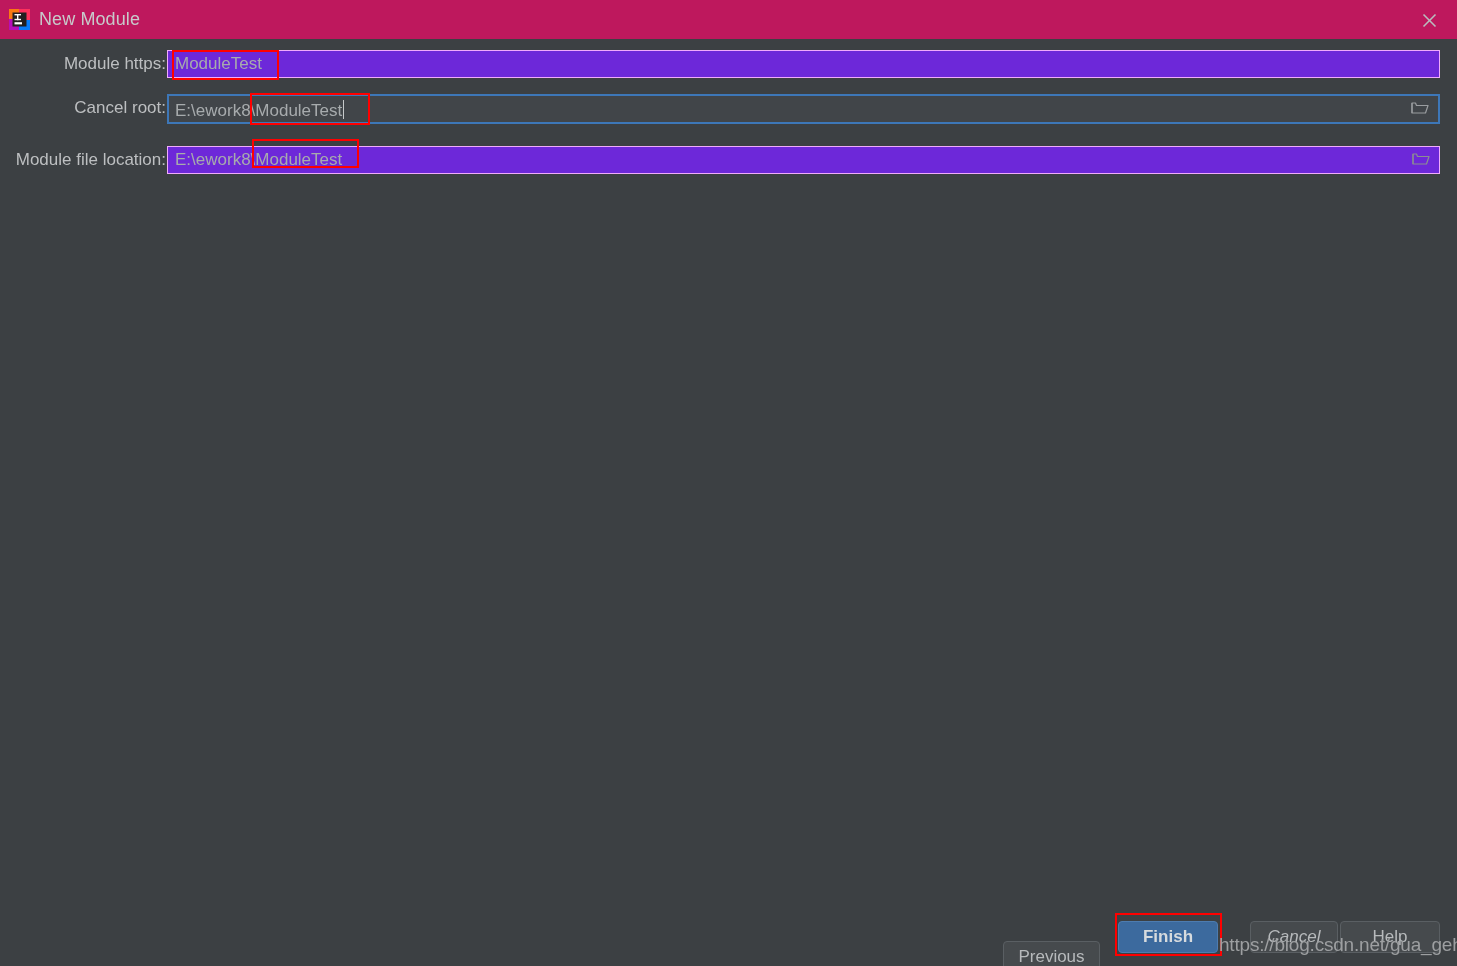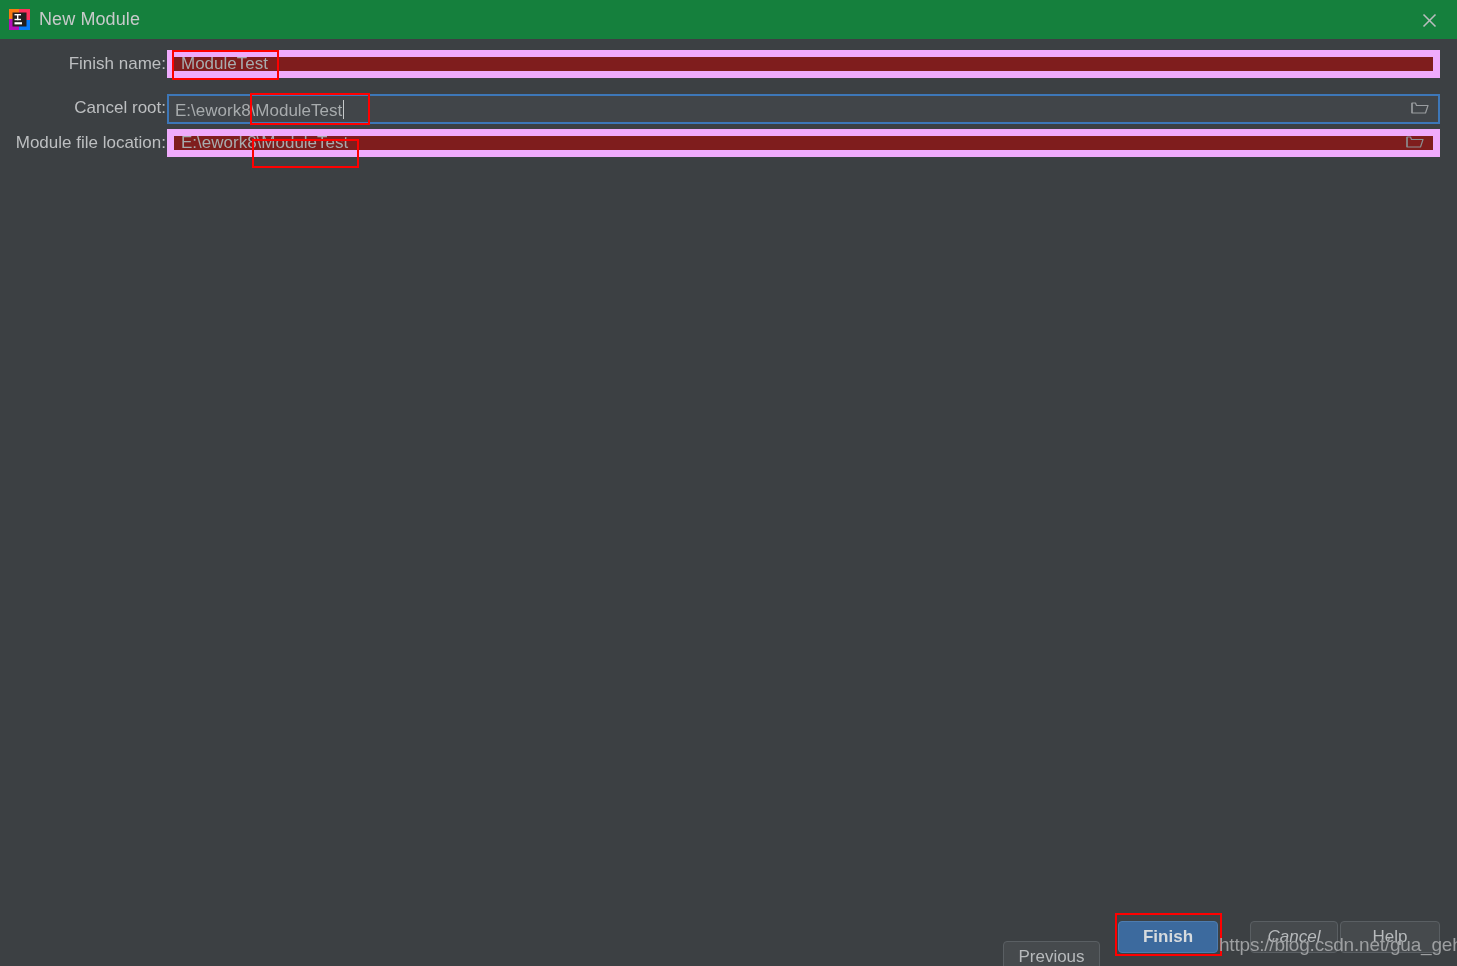--- a/index.html
+++ b/index.html
@@ -13,21 +13,21 @@
     font-family: "Liberation Sans", sans-serif;
     color: #bbbbbb;
     position: relative;
   }
 
   
   .titlebar {
     position: absolute;
     left: 0; top: 0;
     width: 1457px; height: 39px;
-    background: #15803d;
+    background: #be185d;
     display: flex;
     align-items: center;
   }
   .app-icon {
     position: absolute;
     left: 9px; top: 9px;
     width: 21px; height: 21px;
   }
   .title-text {
     position: absolute;
@@ -48,40 +48,40 @@
 
   
   .form {
     position: absolute;
     left: 0; top: 39px;
     width: 1457px;
   }
   .row { position: absolute; left: 0; width: 1457px; height: 30px; }
   .row-0 { top: 11px; }
   .row-1 { top: 55px; }
-  .row-2 { top: 90px; }
+  .row-2 { top: 107px; }
 
   .lbl {
     position: absolute;
     right: 1291px;   
     top: 2px;
     font-size: 17px;
     color: #bdbfc1;
     white-space: nowrap;
     line-height: 24px;
   }
 
   .field {
     position: absolute;
     left: 167px;
     top: 0;
     width: 1273px;
     height: 28px;
-    background: #7f1d1d;
-    border: 7px solid #f0abfc;
+    background: #6d28d9;
+    border: 1px solid #f0abfc;
     display: flex;
     align-items: center;
   }
   .field.focused {
     border: 2px solid #3d77b8;
     background: #414549;
     height: 30px;
   }
   .field .text {
     font-size: 17px;
@@ -183,21 +183,21 @@
     <svg width="15" height="15" viewBox="0 0 15 15">
       <line x1="1.5" y1="1.5" x2="13.5" y2="13.5" stroke="#b9bcbe" stroke-width="1.6"></line>
       <line x1="13.5" y1="1.5" x2="1.5" y2="13.5" stroke="#b9bcbe" stroke-width="1.6"></line>
     </svg>
   </div>
 </div>
 
 <div class="form">
 
   <div class="row row-0">
-    <div class="lbl">Finish name:</div>
+    <div class="lbl">Module https:</div>
     <div class="field" title="Module name">
       <span class="text">ModuleTest</span>
     </div>
   </div>
 
   <div class="row row-1">
     <div class="lbl">Cancel root:</div>
     <div class="field focused" title="Content root path">
       <span class="text">
           <span>E:\ework8\ModuleTest</span>

